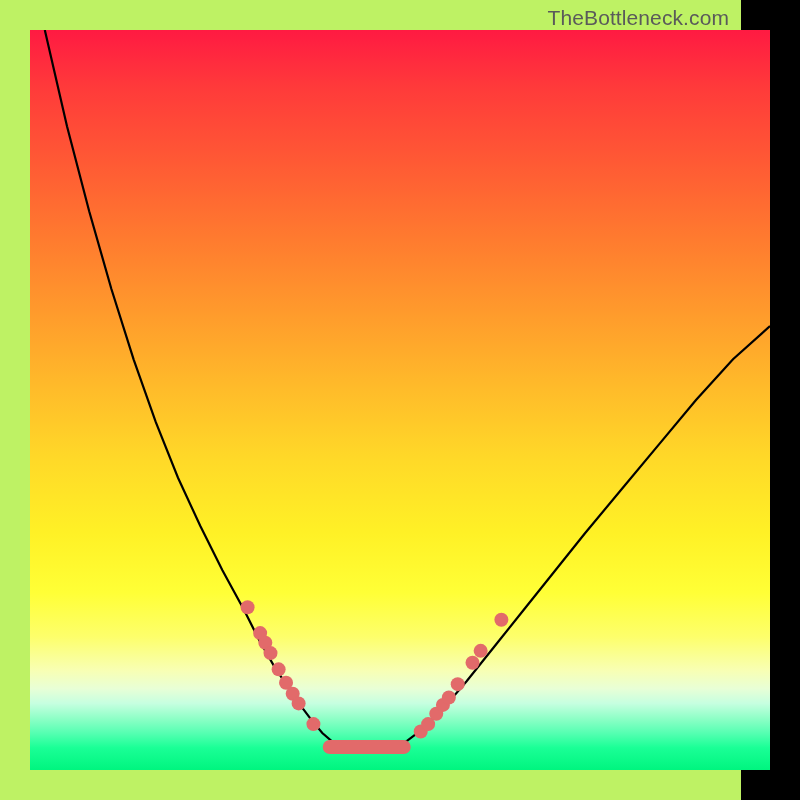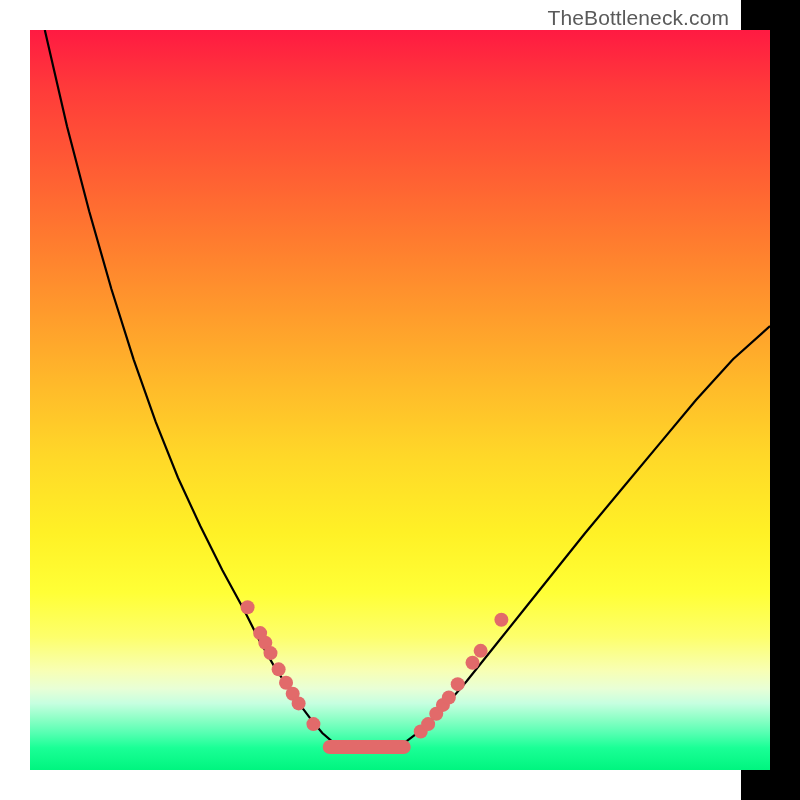--- a/index.html
+++ b/index.html
@@ -8,21 +8,21 @@
     width: 800px;
     height: 800px;
     overflow: hidden;
     font-family: Arial, Helvetica, sans-serif;
     background: #000;
   }
   .frame {
     position: relative;
     width: 741px;
     height: 800px;
-    background: #ffffff;
+    background: #bef264;
   }
   .plot {
     position: absolute;
     left: 30px;
     top: 30px;
     width: 740px;
     height: 740px;
     background: linear-gradient(
       to bottom,
       #ff1a42 0%,

